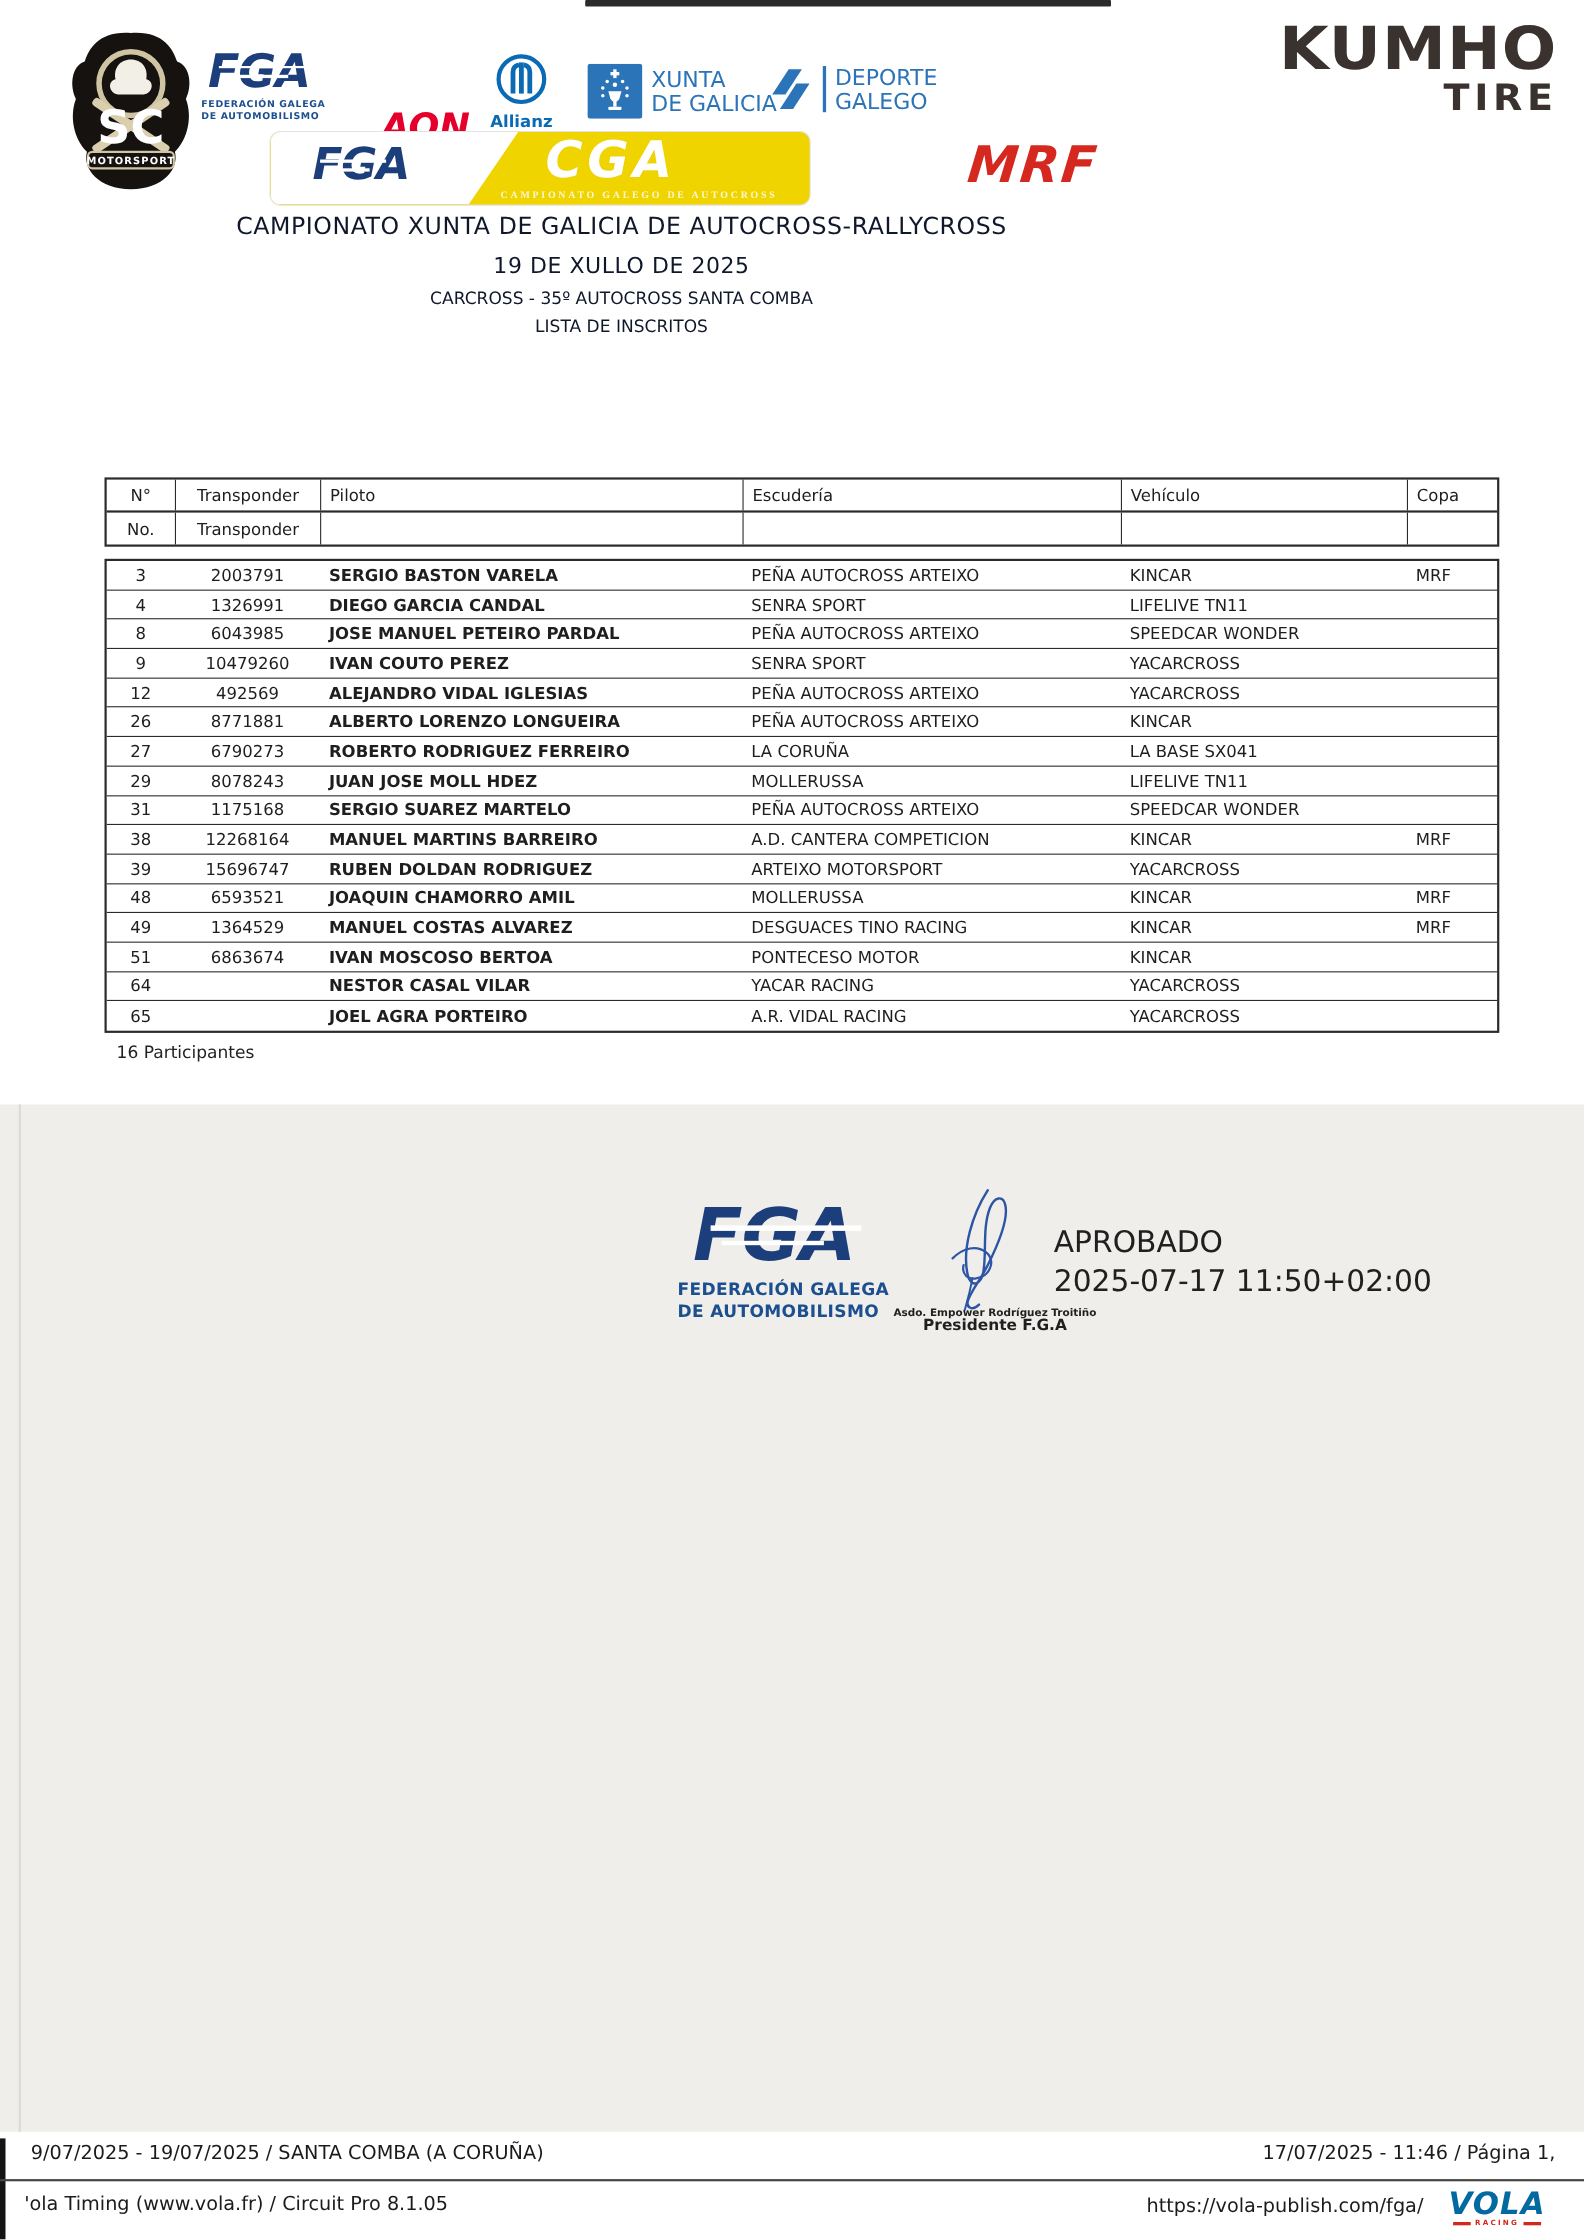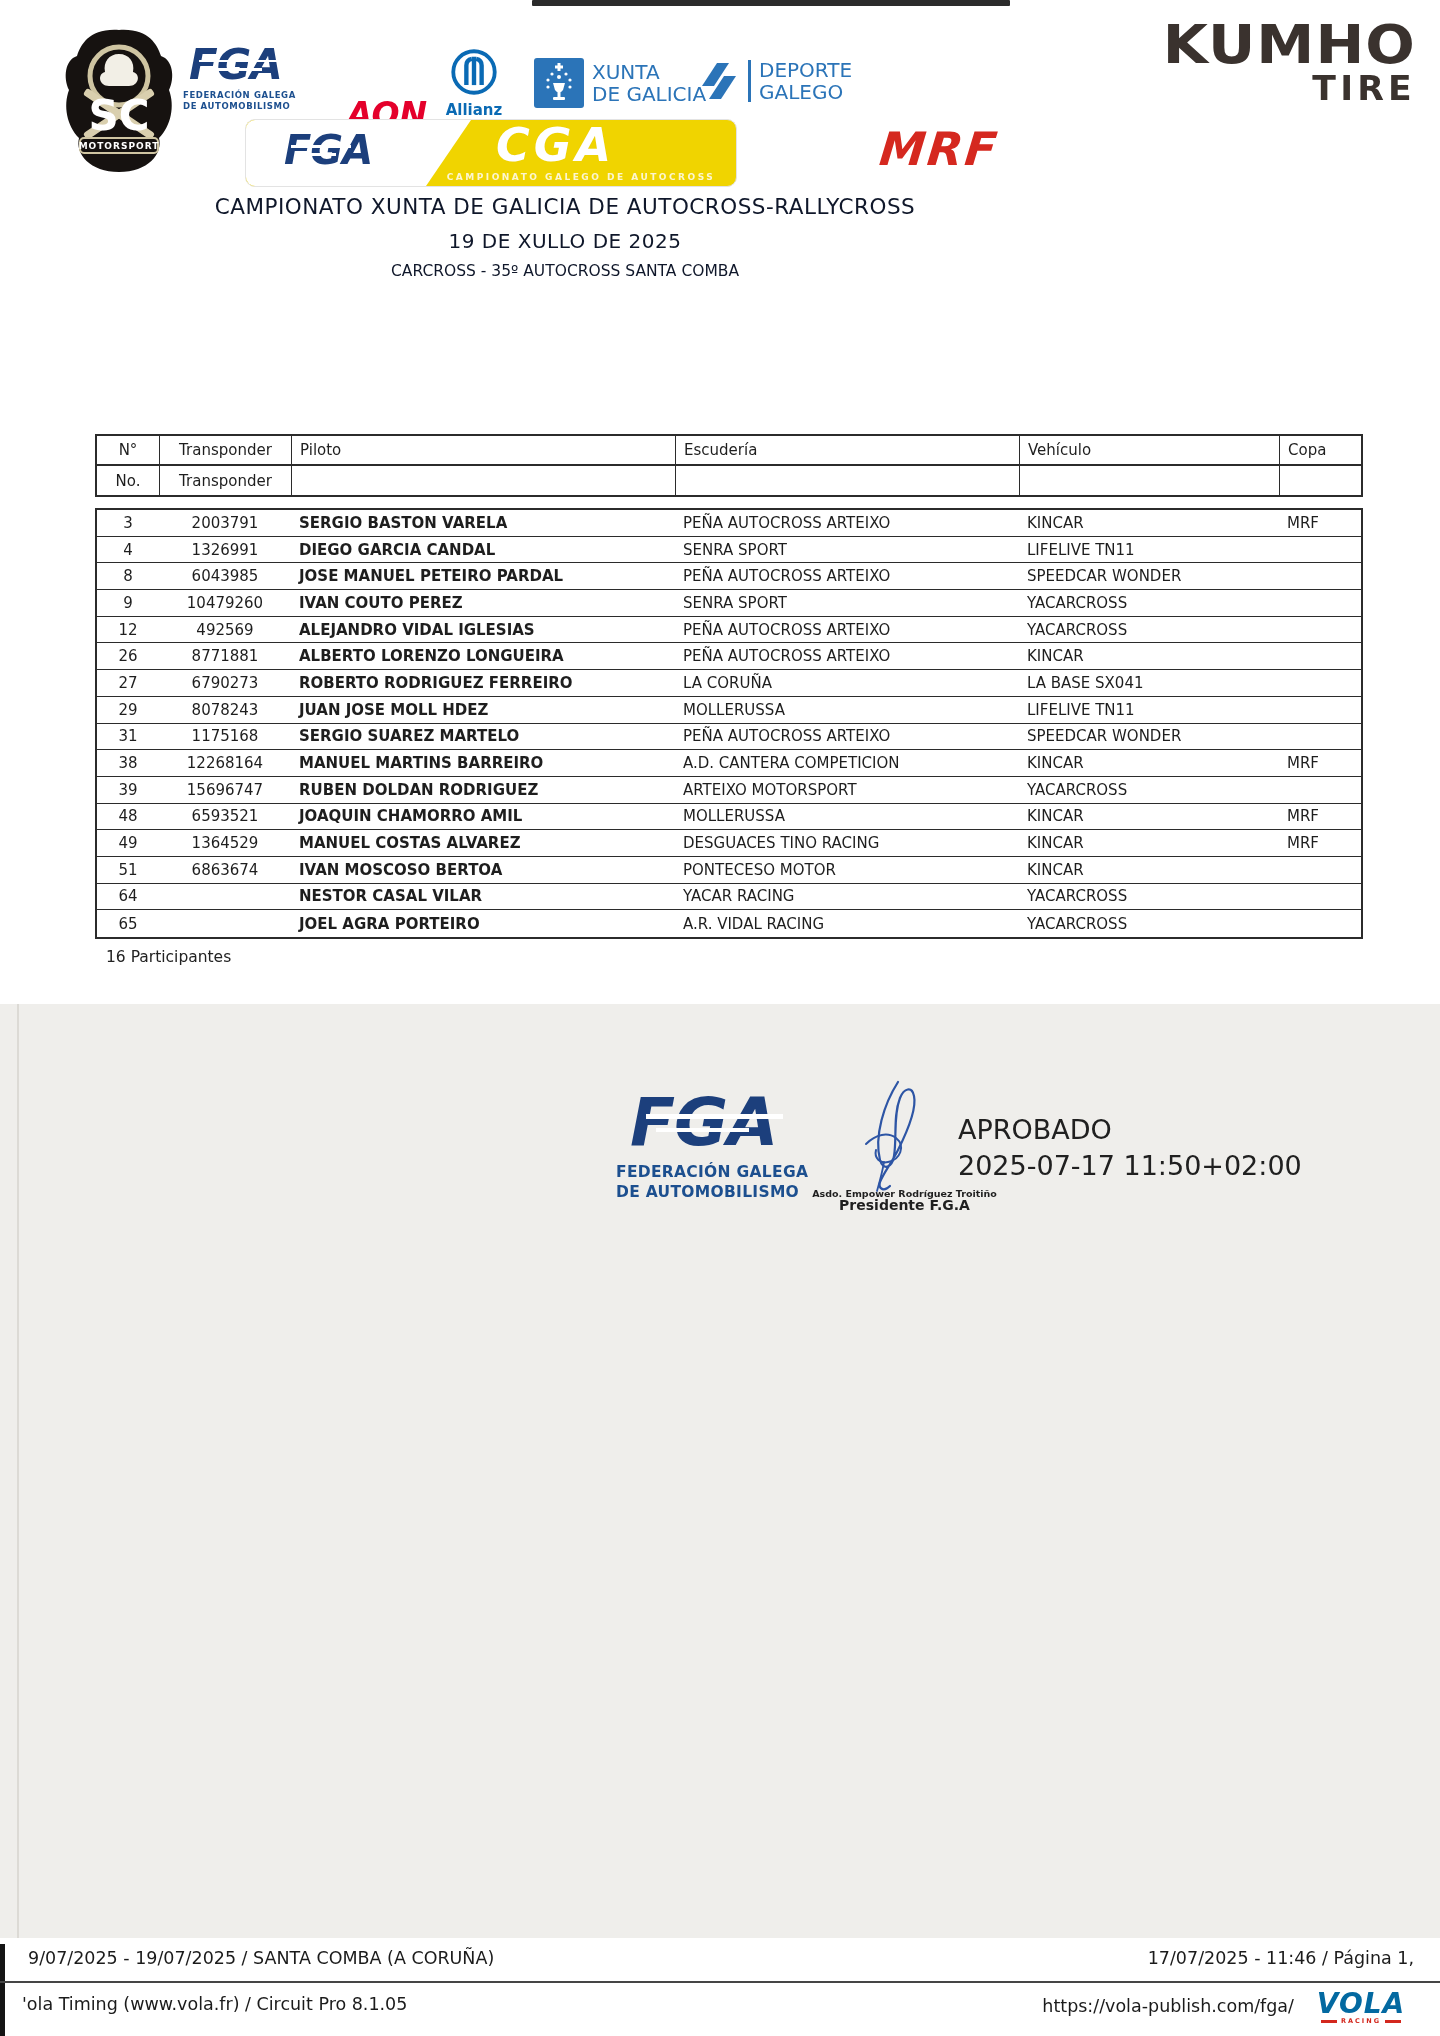--- a/index.html
+++ b/index.html
@@ -40,21 +40,21 @@
   .kumho-1{font-size:54px;font-weight:900;line-height:50px;letter-spacing:1px;transform:scaleX(1.08);transform-origin:100% 50%;}
   .kumho-2{font-size:33px;font-weight:900;line-height:32px;letter-spacing:4px;margin-top:3px;transform:scaleX(1.05);transform-origin:100% 50%;}
   .logo-mrf{left:880px;top:124px;}
   .mrf-mark{color:#d5281f;font-weight:900;font-style:italic;font-size:46px;line-height:50px;letter-spacing:2px;transform:skewX(-6deg);display:inline-block;}
 
   
   .banner-cga{left:245px;top:119px;width:490px;height:66px;background:#f0d400;border-radius:10px;overflow:hidden;border:1px solid #e3e3e3;}
   .banner-white{position:absolute;left:0;top:0;width:225px;height:66px;background:#fff;clip-path:polygon(0 0,100% 0,80% 100%,0 100%);}
   .banner-cga .fga-mark{position:absolute;left:38px;top:10px;font-size:40px;}
   .cga-text{position:absolute;left:250px;top:0px;color:#fff;font-weight:900;font-style:italic;font-size:46px;line-height:50px;letter-spacing:4px;text-shadow:0 0 1px #e6c800;}
-  .cga-caption{position:absolute;left:185px;bottom:4px;width:300px;text-align:center;color:#fcf6d0;font-weight:bold;font-size:9px;letter-spacing:2.5px;white-space:nowrap;}
+  .cga-caption{position:absolute;left:185px;bottom:4px;width:300px;text-align:center;color:#fcf6d0;font-weight:bold;font-size:9px;letter-spacing:2.5px;white-space:nowrap;font-family:Liberation Serif, serif;}
 
   
   .titles{left:0;top:194px;width:1130px;text-align:center;color:#0f172a;}
   .title-1{font-size:21.5px;line-height:26px;margin-bottom:9px;letter-spacing:0.5px;}
   .title-2{font-size:20px;line-height:24px;margin-bottom:9px;letter-spacing:0.5px;}
   .title-3{font-size:15.5px;line-height:19px;margin-bottom:7px;}
   .title-4{font-size:15.5px;line-height:19px;}
 
   
   .thead{left:95px;top:434px;width:1268px;border:2px solid #2b2b2b;box-sizing:border-box;background:#fff;}
@@ -191,20 +191,21 @@
   </div>
 
   <div class="abs logo-mrf">
     <span class="mrf-mark">MRF</span>
   </div>
 
   <div class="abs titles">
     <div class="title-1">CAMPIONATO XUNTA DE GALICIA DE AUTOCROSS-RALLYCROSS</div>
     <div class="title-2">19 DE XULLO DE 2025</div>
     <div class="title-3">CARCROSS - 35º AUTOCROSS SANTA COMBA</div>
+    <div class="title-4">LISTA DE INSCRITOS</div>
   </div>
 
   <div class="abs thead">
     <div class="trow r1">
       <div class="hcell center">N°</div>
       <div class="hcell center">Transponder</div>
       <div class="hcell">Piloto</div>
       <div class="hcell">Escudería</div>
       <div class="hcell">Vehículo</div>
       <div class="hcell">Copa</div>

